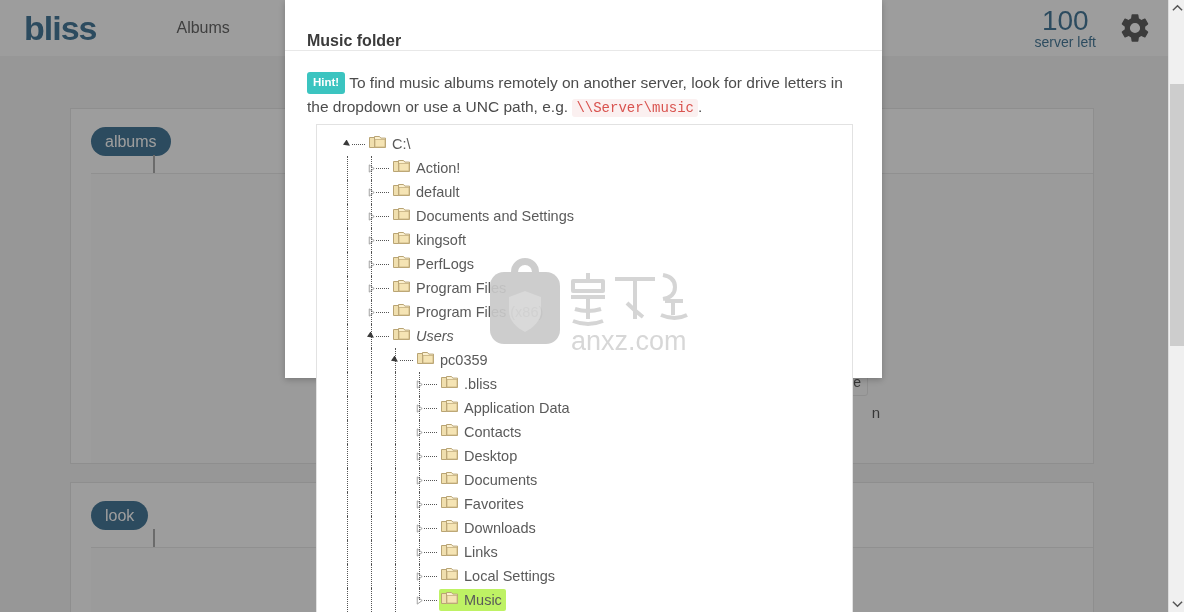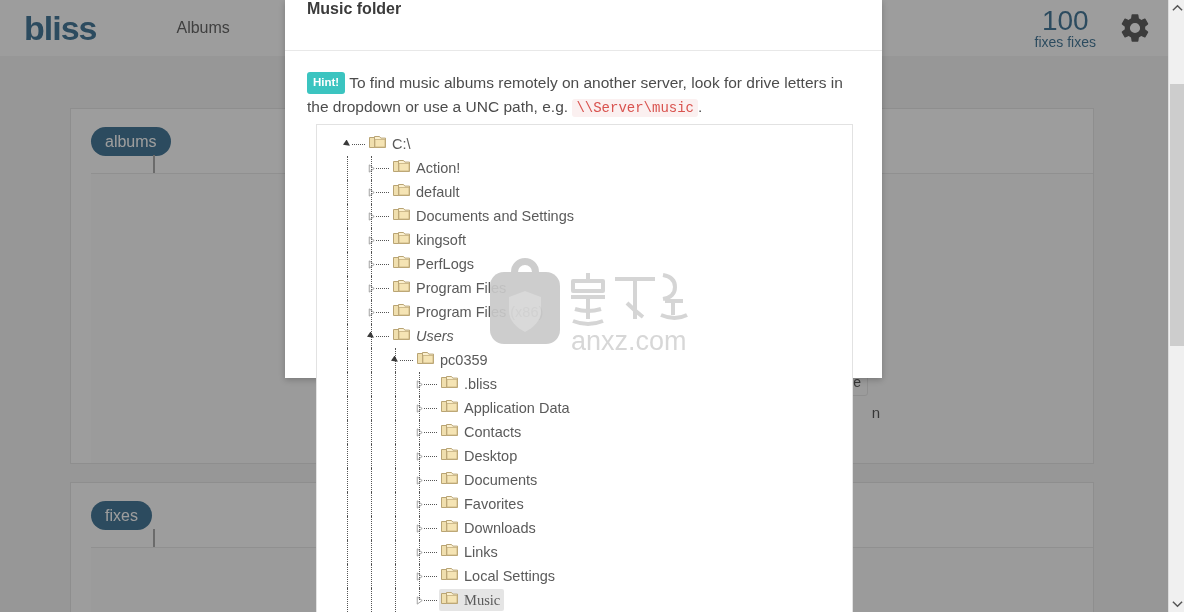--- a/index.html
+++ b/index.html
@@ -96,21 +96,21 @@
 
   
   #modal {
     position: absolute; left: 285px; top: 0;
     width: 597px; height: 378px;
     background: #ffffff;
     box-shadow: 0 2px 6px rgba(0,0,0,0.22);
   }
   .modal-header {
     height: 51px; border-bottom: 1px solid #e8e8e8;
-    display: flex; align-items: flex-start;
+    display: flex; align-items: flex-end;
   }
   .modal-title {
     margin-left: 22px;
     font-size: 16px; font-weight: bold; color: #3b3b3b;
   }
   .modal-body { padding: 20px 22px 0 22px; }
   .hint-line {
     font-size: 15.5px; color: #4c4c4c; line-height: 1.55;
   }
   .hint-badge {
@@ -151,21 +151,21 @@
     border-top: 1px dotted #555;
   }
   .vline {
     position: absolute; width: 1px;
     border-left: 1px dotted #555;
   }
   .node-inner {
     display: inline-flex; align-items: center;
     padding: 1px 4px 1px 2px; border-radius: 2px;
   }
-  .node.selected .node-inner { background: #e5e5e5; font-family: Liberation Serif, serif; }
+  .node.selected .node-inner { background: #bef264; }
   .folder-icon { width: 17px; height: 16px; margin-right: 6px; flex: none; }
   .node-label { font-size: 14.5px; color: #5a5a5a; }
   .node-label .dim { color: #9a9a9a; }
 
   
   #watermark {
     position: absolute; left: 487px; top: 257px;
     width: 210px; height: 100px;
     opacity: 0.92; pointer-events: none;
   }
@@ -193,41 +193,41 @@
 
 <div id="page">
 
   <div class="app-header">
     <div class="logo">bliss</div>
     <div class="nav">Albums</div>
 
     <div class="header-right">
       <div class="fixes">
         <div class="num">100</div>
-        <div class="lbl">fixes fixes</div>
+        <div class="lbl">server left</div>
       </div>
       <span class="gear-icon">
         <svg viewBox="0 0 24 24" width="34" height="34" fill="#3c3c3c">
           <path d="M19.14 12.94a7.07 7.07 0 0 0 .06-.94 7.07 7.07 0 0 0-.06-.94l2.03-1.58a.5.5 0 0 0 .12-.62l-1.92-3.32a.5.5 0 0 0-.6-.22l-2.39.96a7 7 0 0 0-1.62-.94l-.36-2.54a.5.5 0 0 0-.5-.42h-3.84a.5.5 0 0 0-.5.42l-.36 2.54c-.58.24-1.12.56-1.62.94l-2.39-.96a.5.5 0 0 0-.6.22L2.67 8.86a.5.5 0 0 0 .12.62l2.03 1.58a7.2 7.2 0 0 0 0 1.88l-2.03 1.58a.5.5 0 0 0-.12.62l1.92 3.32c.13.22.38.3.6.22l2.39-.96c.5.38 1.04.7 1.62.94l.36 2.54c.04.24.25.42.5.42h3.84c.25 0 .46-.18.5-.42l.36-2.54c.58-.24 1.12-.56 1.62-.94l2.39.96c.22.08.47 0 .6-.22l1.92-3.32a.5.5 0 0 0-.12-.62l-2.03-1.58zM12 15.6A3.6 3.6 0 1 1 12 8.4a3.6 3.6 0 0 1 0 7.2z"></path>
         </svg>
       </span>
     </div>
   </div>
 
   <div class="content-area">
 
     <div class="panel" id="panel-albums">
       <div class="badge-pill">albums</div>
       <div class="panel-tick"></div>
       <div class="panel-hr"></div>
       <div class="panel-body"></div>
     </div>
 
     <div class="panel" id="panel-rules">
-      <div class="badge-pill">fixes</div>
+      <div class="badge-pill">look</div>
       <div class="panel-tick"></div>
       <div class="panel-hr"></div>
       <div class="panel-body"></div>
     </div>
 
     <div class="bg-chip">e</div>
     <div class="bg-text">n</div>
   </div>
 </div>
 

